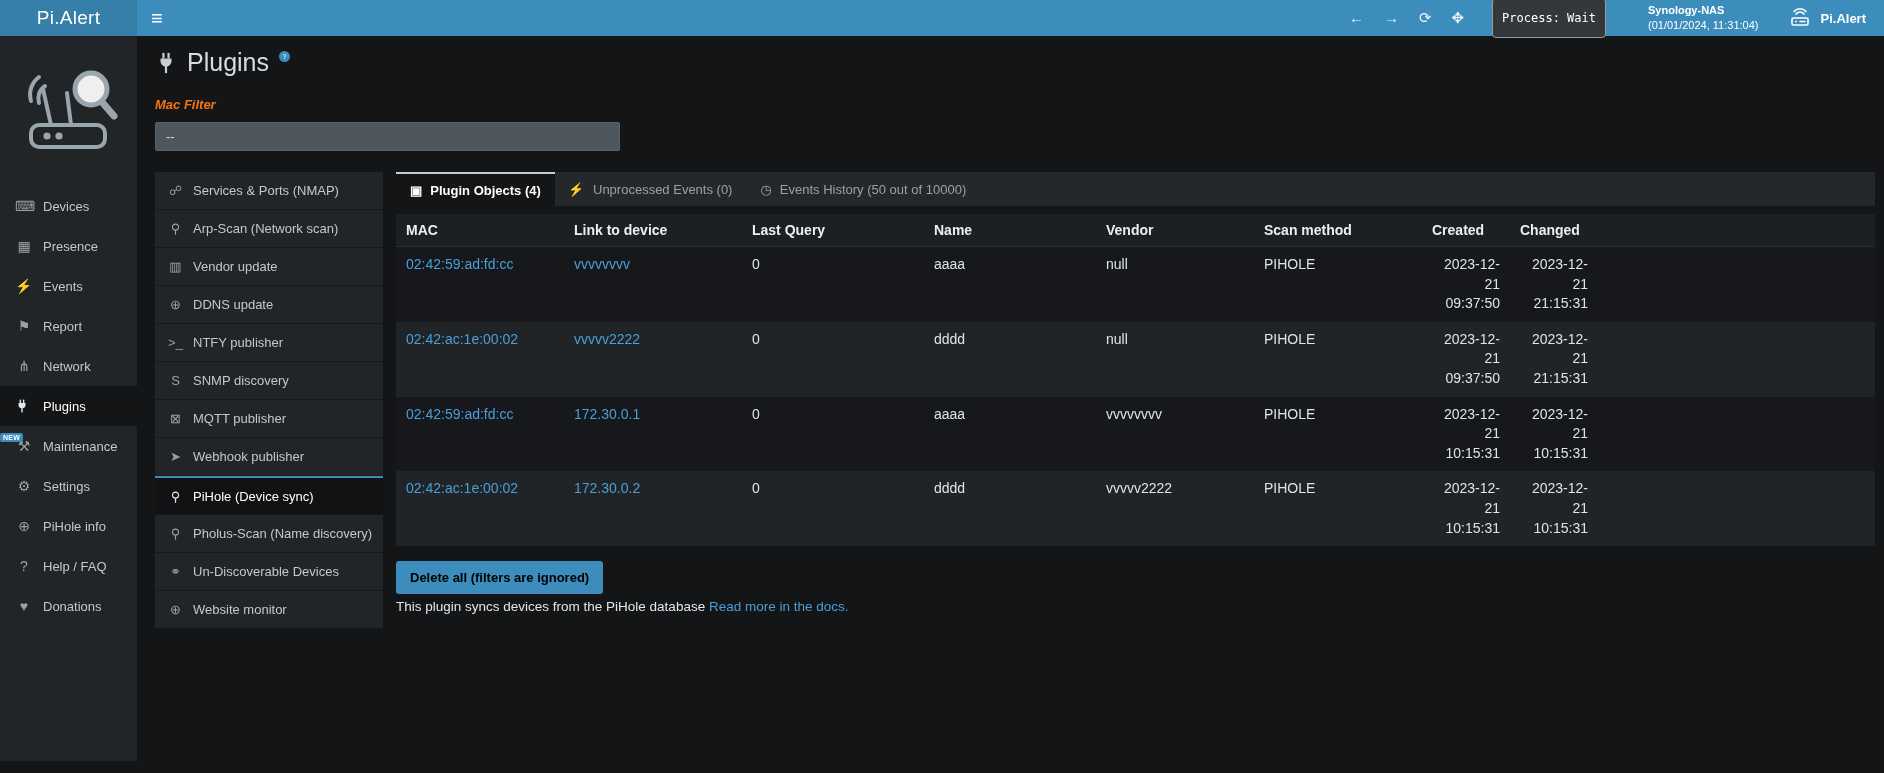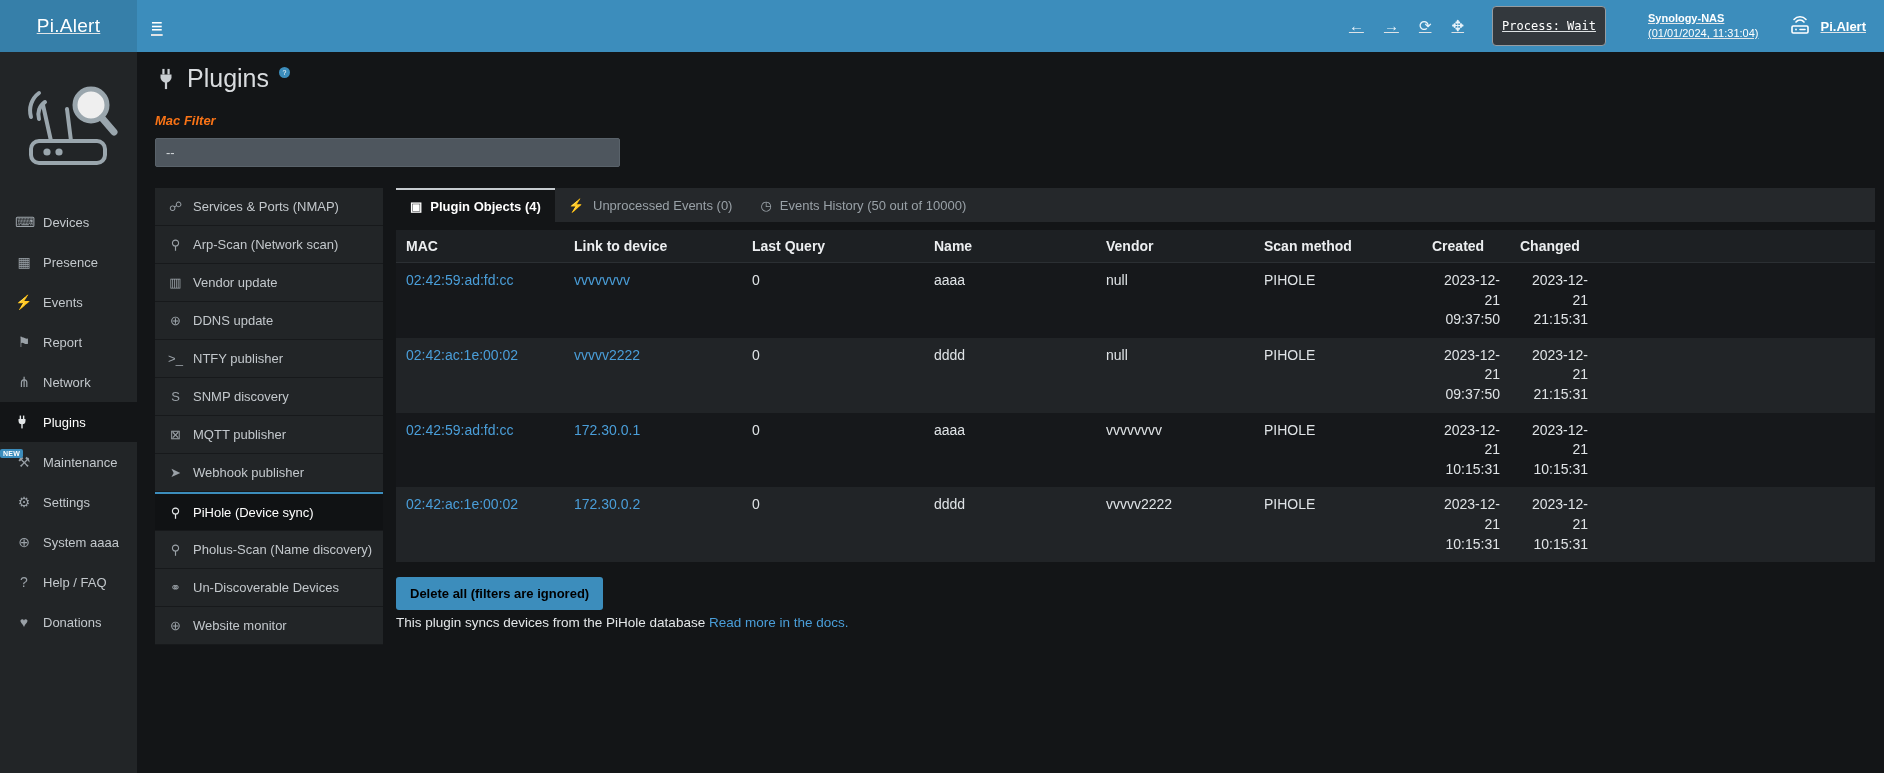--- a/index.html
+++ b/index.html
@@ -4,21 +4,21 @@
 <style>
   * { box-sizing: border-box; margin: 0; padding: 0; }
   html, body { width: 1884px; height: 773px; }
   body {
     background: #131517;
     font-family: "Liberation Sans", sans-serif;
     color: #dfe3e6;
     overflow: hidden;
   }
   
-  .header { height: 52px; display: flex; background: var(--header-bg, #3c8dbc); text-decoration: underline; }
+  .header { height: 36px; display: flex; background: var(--header-bg, #3c8dbc); }
   .logo {
     width: 137px; flex-shrink: 0; background: var(--logo-bg, #367fa9);
     color: #fff; font-size: 19px; display: flex; align-items: center; justify-content: center;
     letter-spacing: .3px;
   }
   .header-rest { flex: 1; display: flex; align-items: center; padding: 0 14px; }
   .hamburger { color: #fff; font-size: 20px; cursor: pointer; line-height: 1; }
   .h-right { margin-left: auto; display: flex; align-items: center; }
   .nav-arrows { display: flex; gap: 20px; color: #eaf4fb; font-size: 15px; }
   .nav-arrows span { cursor: pointer; }
@@ -187,21 +187,21 @@
       <span class="new-badge">NEW</span>
       <span class="si-icon">⚒</span>
       <span>Maintenance</span>
     </div>
     <div class="side-item">
       <span class="si-icon">⚙</span>
       <span>Settings</span>
     </div>
     <div class="side-item">
       <span class="si-icon">⊕</span>
-      <span>System aaaa</span>
+      <span>PiHole info</span>
     </div>
     <div class="side-item">
       <span class="si-icon">?</span>
       <span>Help / FAQ</span>
     </div>
     <div class="side-item">
       <span class="si-icon">♥</span>
       <span>Donations</span>
     </div>
   </div>

